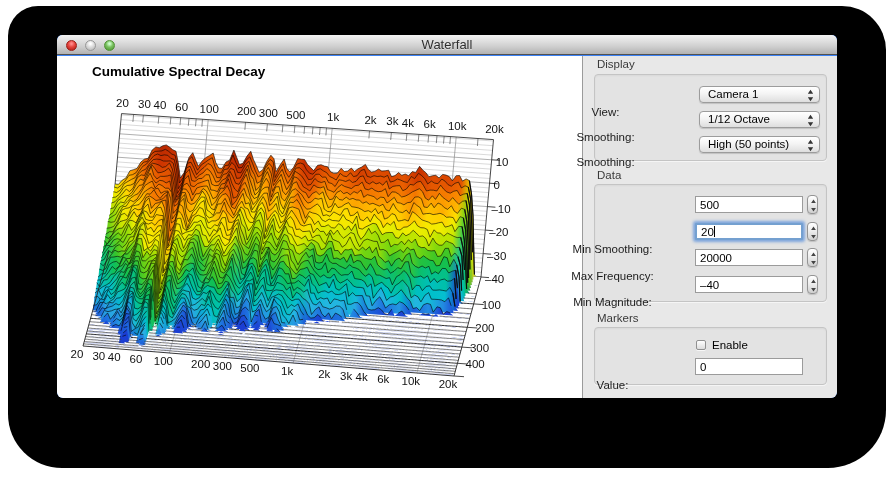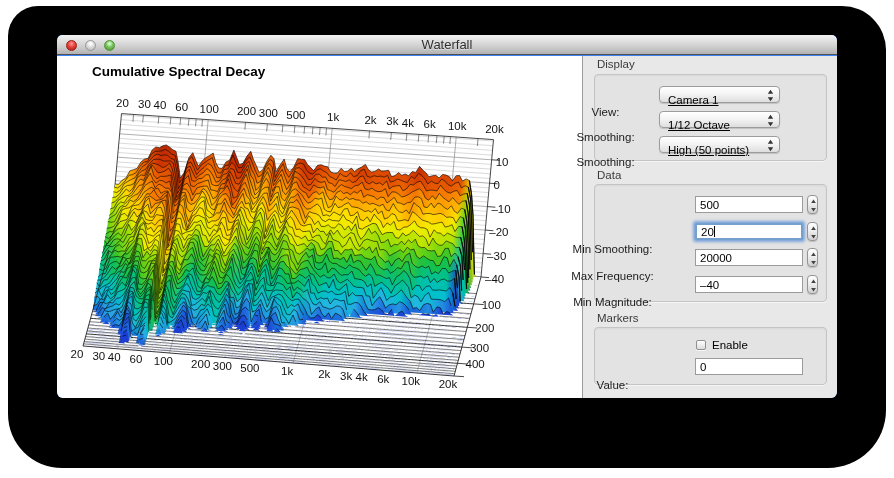--- a/index.html
+++ b/index.html
@@ -18,24 +18,24 @@
 #tl-g{left:47px;background:radial-gradient(circle at 50% 30%,#cfc 0 8%,#79c05e 45%,#4f9a34 90%);border:0.5px solid #519136;}
 #plotarea{position:absolute;left:0;top:21px;width:525px;height:342px;background:#fff;}
 #divider{position:absolute;left:525px;top:21px;width:1px;height:342px;background:#9b9b9b;}
 #csd{position:absolute;left:11px;top:8px;font-size:13.5px;font-weight:bold;color:#000;margin-left:24px;}
 #panel{position:absolute;left:526px;top:21px;width:254px;height:342px;background:#e8e8e8;}
 .sect{position:absolute;font-size:11.5px;color:#3a3a3a;}
 .gbox{position:absolute;left:537px;width:233px;background:#e3e3e3;
   border:1px solid #c4c4c4;border-radius:4px;
   box-shadow:inset 0 1px 2px rgba(0,0,0,.05),0 1px 0 rgba(255,255,255,.55);}
 .lbl{position:absolute;font-size:11.5px;color:#1c1c1c;text-align:center;margin-top:18px;}
-.popup{position:absolute;left:602px;width:121px;height:17px;border:1px solid #9c9c9c;
+.popup{position:absolute;left:642px;width:121px;height:17px;border:1px solid #9c9c9c;
   border-radius:4px;background:linear-gradient(#fff,#f4f4f4 45%,#dedede);
   box-shadow:0 1px 1px rgba(0,0,0,.15);font-size:11.5px;color:#000;
-  padding:7px 0 0 8px;text-decoration:underline;}
+  padding:1px 0 0 8px;}
 .arrows{position:absolute;right:4px;top:1px;width:9px;height:15px;}
 .fld{position:absolute;left:638px;width:108px;height:17px;border:1px solid #9b9b9b;
   background:#fff;font-size:11.5px;color:#000;padding:2px 0 0 4px;}
 .stepper{position:absolute;left:750px;width:11px;height:19px;border:1px solid #949494;
   border-radius:4px;background:linear-gradient(#fff,#eee 45%,#cfcfcf);
   box-shadow:0 1px 1px rgba(0,0,0,.15);}
 .chk{position:absolute;width:10px;height:10px;border:1px solid #919191;border-radius:2px;
   background:linear-gradient(#fff,#ddd);box-shadow:0 1px 0 rgba(255,255,255,.7);}
 </style></head><body>
 <div id="shadow"></div>

